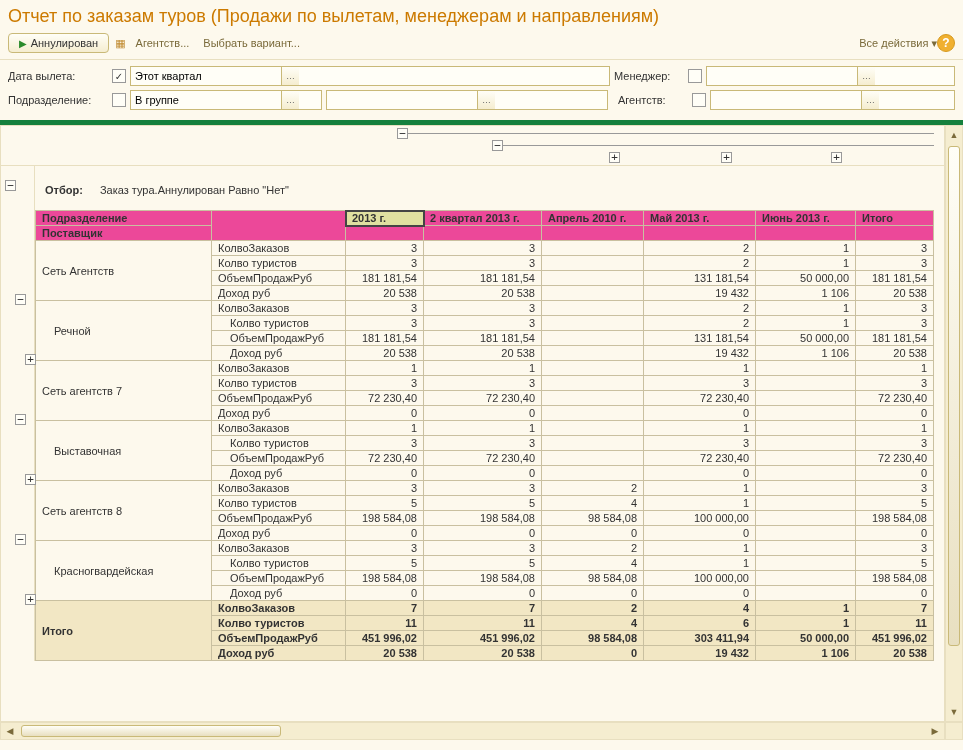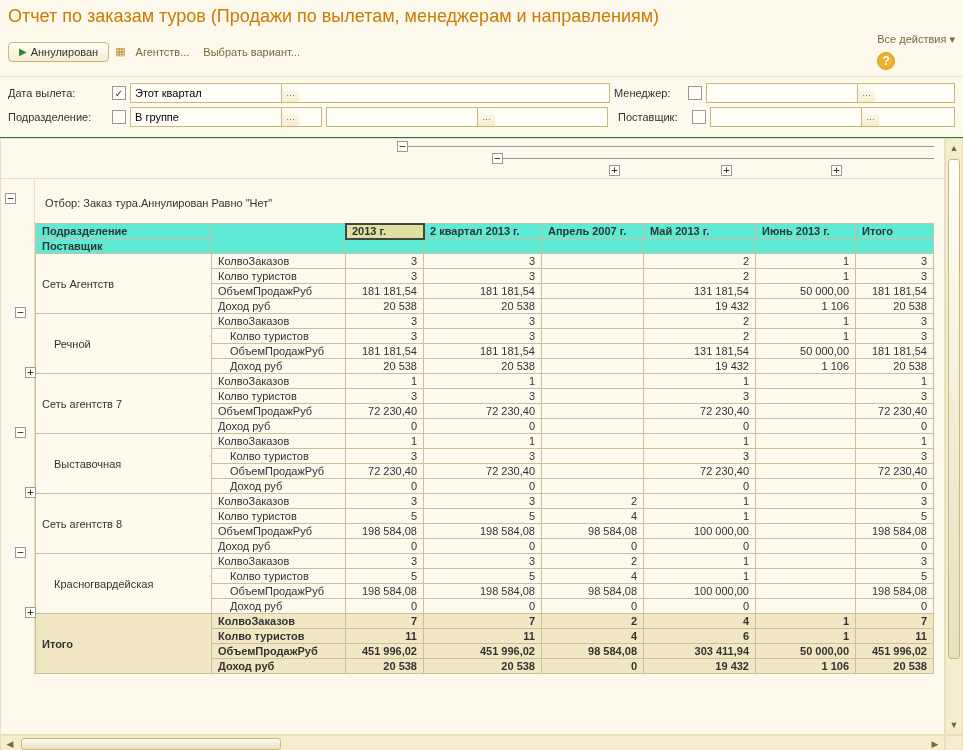--- a/index.html
+++ b/index.html
@@ -39,34 +39,33 @@
   }
   .btn .play { color: #2a8a2a; font-size: 10px; }
   .toolbar-link {
     color: #7a6a3a;
     cursor: pointer;
     padding: 0 4px;
   }
   .toolbar-right {
     margin-left: auto;
     display: flex;
-    gap: 6px;
-    flex-direction: column;
+    align-items: center;
   }
   .dropdown-link { color: #7a6a3a; cursor: pointer; }
   .help-icon {
     width: 18px; height: 18px; border-radius: 50%;
     background: #f0b030; color: #fff;
     display: inline-flex; align-items: center; justify-content: center;
     font-weight: bold; font-size: 12px;
     border: 1px solid #d69a20;
   }
   .filters {
     padding: 6px 8px;
-    border-bottom: 1px solid #15803d;
+    border-bottom: 5px solid #15803d;
   }
   .filters-row {
     display: flex;
     align-items: center;
     margin-bottom: 4px;
     gap: 4px;
   }
   .filters-row label { min-width: 100px; color: #333; }
   .chk {
     width: 14px; height: 14px;
@@ -183,33 +182,33 @@
     flex-shrink: 0;
     position: relative;
     border-right: 1px solid #e8dfc0;
   }
   .content {
     padding: 14px 0 0 0;
   }
   .filter-line {
     padding: 4px 10px 14px 10px;
   }
-  .filter-line b { font-weight: normal; }
+  .filter-line b { font-weight: bold; margin-right: 14px; }
   table.rep {
     border-collapse: collapse;
   }
   table.rep th, table.rep td {
     border: 1px solid #c9c0a0;
     padding: 1px 6px;
     text-align: left;
     font-weight: normal;
     white-space: nowrap;
   }
   table.rep th {
-    background: #5eead4;
+    background: #ec4899;
     font-weight: bold;
   }
   table.rep th.selected {
     background: #e0e0a0;
     outline: 2px solid #444;
     outline-offset: -1px;
   }
   table.rep td.num { text-align: right; }
   table.rep tr.totals td { font-weight: bold; background: #f2e7c4; }
   table.rep tr.sub1 td:first-child { padding-left: 18px; }
@@ -265,21 +264,21 @@
     <label>Подразделение:</label>
     <span class="chk"></span>
     <div class="input-group" style="width:192px">
       <input value="В группе" style="">
       <span class="picker">…</span>
     </div>
     <div class="input-group" style="width:282px">
       <input style="">
       <span class="picker">…</span>
     </div>
-    <label style="min-width:70px; margin-left:6px;">Поставщик:</label>
+    <label style="min-width:70px; margin-left:6px;">Агентств:</label>
     <span class="chk"></span>
     <div class="input-group" style="flex:1">
       <input style="">
       <span class="picker">…</span>
     </div>
   </div>
 </div>
 
 <div class="report-area">
   <div class="report-scroll">
@@ -317,21 +316,21 @@
               <col style="width:112px">
             <col style="width:100px">
               <col style="width:78px">
           </colgroup>
           <tbody>
               <tr>
             <th>Подразделение</th>
             <th rowspan="2"></th>
             <th class="selected">2013 г.</th>
             <th>2 квартал 2013 г.</th>
-            <th>Апрель 2007 г.</th>
+            <th>Апрель 2010 г.</th>
             <th>Май 2013 г.</th>
             <th>Июнь 2013 г.</th>
             <th>Итого</th>
           </tr>
           <tr>
             <th>Поставщик</th>
             <th></th>
             <th></th>
             <th></th>
             <th></th>

